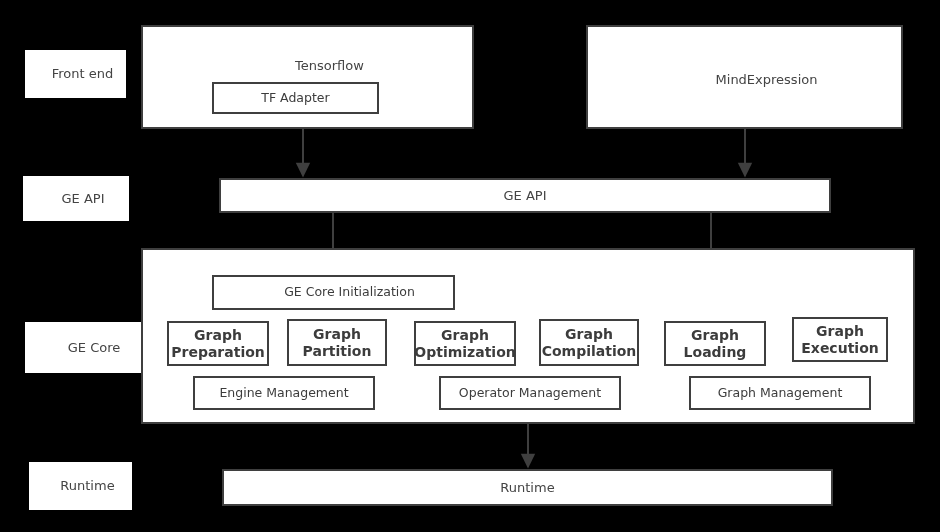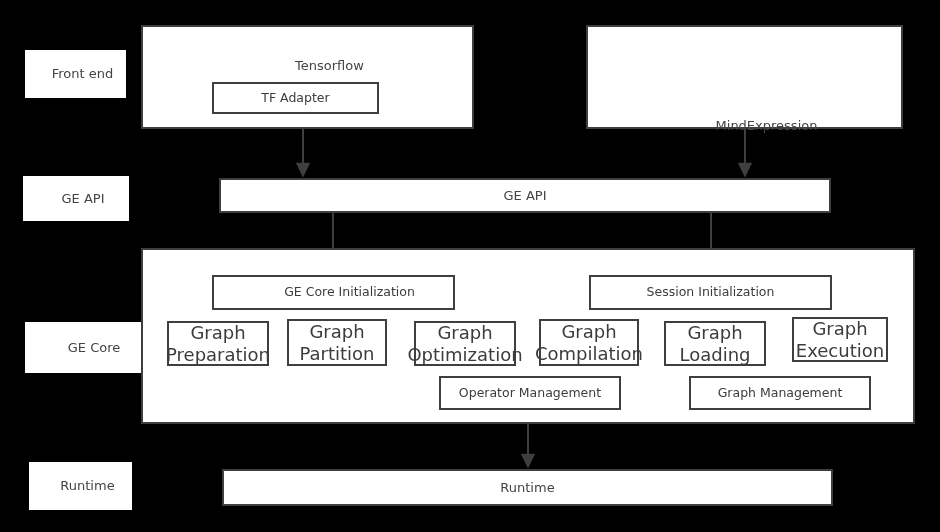--- a/index.html
+++ b/index.html
@@ -53,21 +53,22 @@
     border: 2px solid #3f3f3f;
     font-size: 13px;
     color: #444444;
   }
   .inner {
     border: 2px solid #3f3f3f;
     font-size: 12.5px;
     color: #3c3c3c;
   }
   .inner.small {
-    font-size: 18px;
+    font-size: 14px;
+    font-weight: bold;
   }
   .arrow-svg {
     position: absolute;
     left: 0;
     top: 0;
     width: 940px;
     height: 532px;
     pointer-events: none;
     overflow: visible;
   }
@@ -105,49 +106,49 @@
   <div class="box layer-label" style="left:25px; top:322px; width:124px; height:51px;">GE Core</div>
 
   <div class="box layer-label" style="left:29px; top:462px; width:103px; height:48px;">Runtime</div>
 
   <div class="box panel" style="left:141px; top:25px; width:333px; height:104px;">
     <span class="panel-title" style="top:31px;">Tensorflow</span>
   </div>
   <div class="box inner" style="left:212px; top:82px; width:167px; height:32px;">TF Adapter</div>
 
   <div class="box panel" style="left:586px; top:25px; width:317px; height:104px;">
-    <span class="panel-title" style="top:45px;margin-top:46px;">MindExpression</span>
+    <span class="panel-title" style="top:45px;">MindExpression</span>
   </div>
 
   <div class="box bar" style="left:219px; top:178px; width:612px; height:35px;">GE API</div>
 
   <div class="box panel" style="left:141px; top:248px; width:774px; height:176px;"></div>
 
   <div class="box inner" style="left:212px; top:275px; width:243px; height:35px;padding-left:32px;">GE Core Initialization</div>
 
-  <div class="box inner" style="left:589px; top:275px; width:243px; height:35px;">Session Initialization</div>
 
   <div class="box inner small two-line" style="left:167px; top:321px; width:102px; height:45px;">Graph
 Preparation</div>
 
   <div class="box inner small two-line" style="left:287px; top:319px; width:100px; height:47px;">Graph
 Partition</div>
 
   <div class="box inner small two-line" style="left:414px; top:321px; width:102px; height:45px;">Graph
 Optimization</div>
 
   <div class="box inner small two-line" style="left:539px; top:319px; width:100px; height:47px;">Graph
 Compilation</div>
 
   <div class="box inner small two-line" style="left:664px; top:321px; width:102px; height:45px;">Graph
 Loading</div>
 
   <div class="box inner small two-line" style="left:792px; top:317px; width:96px; height:45px;">Graph
 Execution</div>
 
+  <div class="box inner" style="left:193px; top:376px; width:182px; height:34px;">Engine Management</div>
 
   <div class="box inner" style="left:689px; top:376px; width:182px; height:34px;">Graph Management</div>
 
   <div class="box inner" style="left:439px; top:376px; width:182px; height:34px;">Operator Management</div>
 
   <div class="box bar" style="left:222px; top:469px; width:611px; height:37px;">Runtime</div>
 
 </div>
 
 </body></html>

